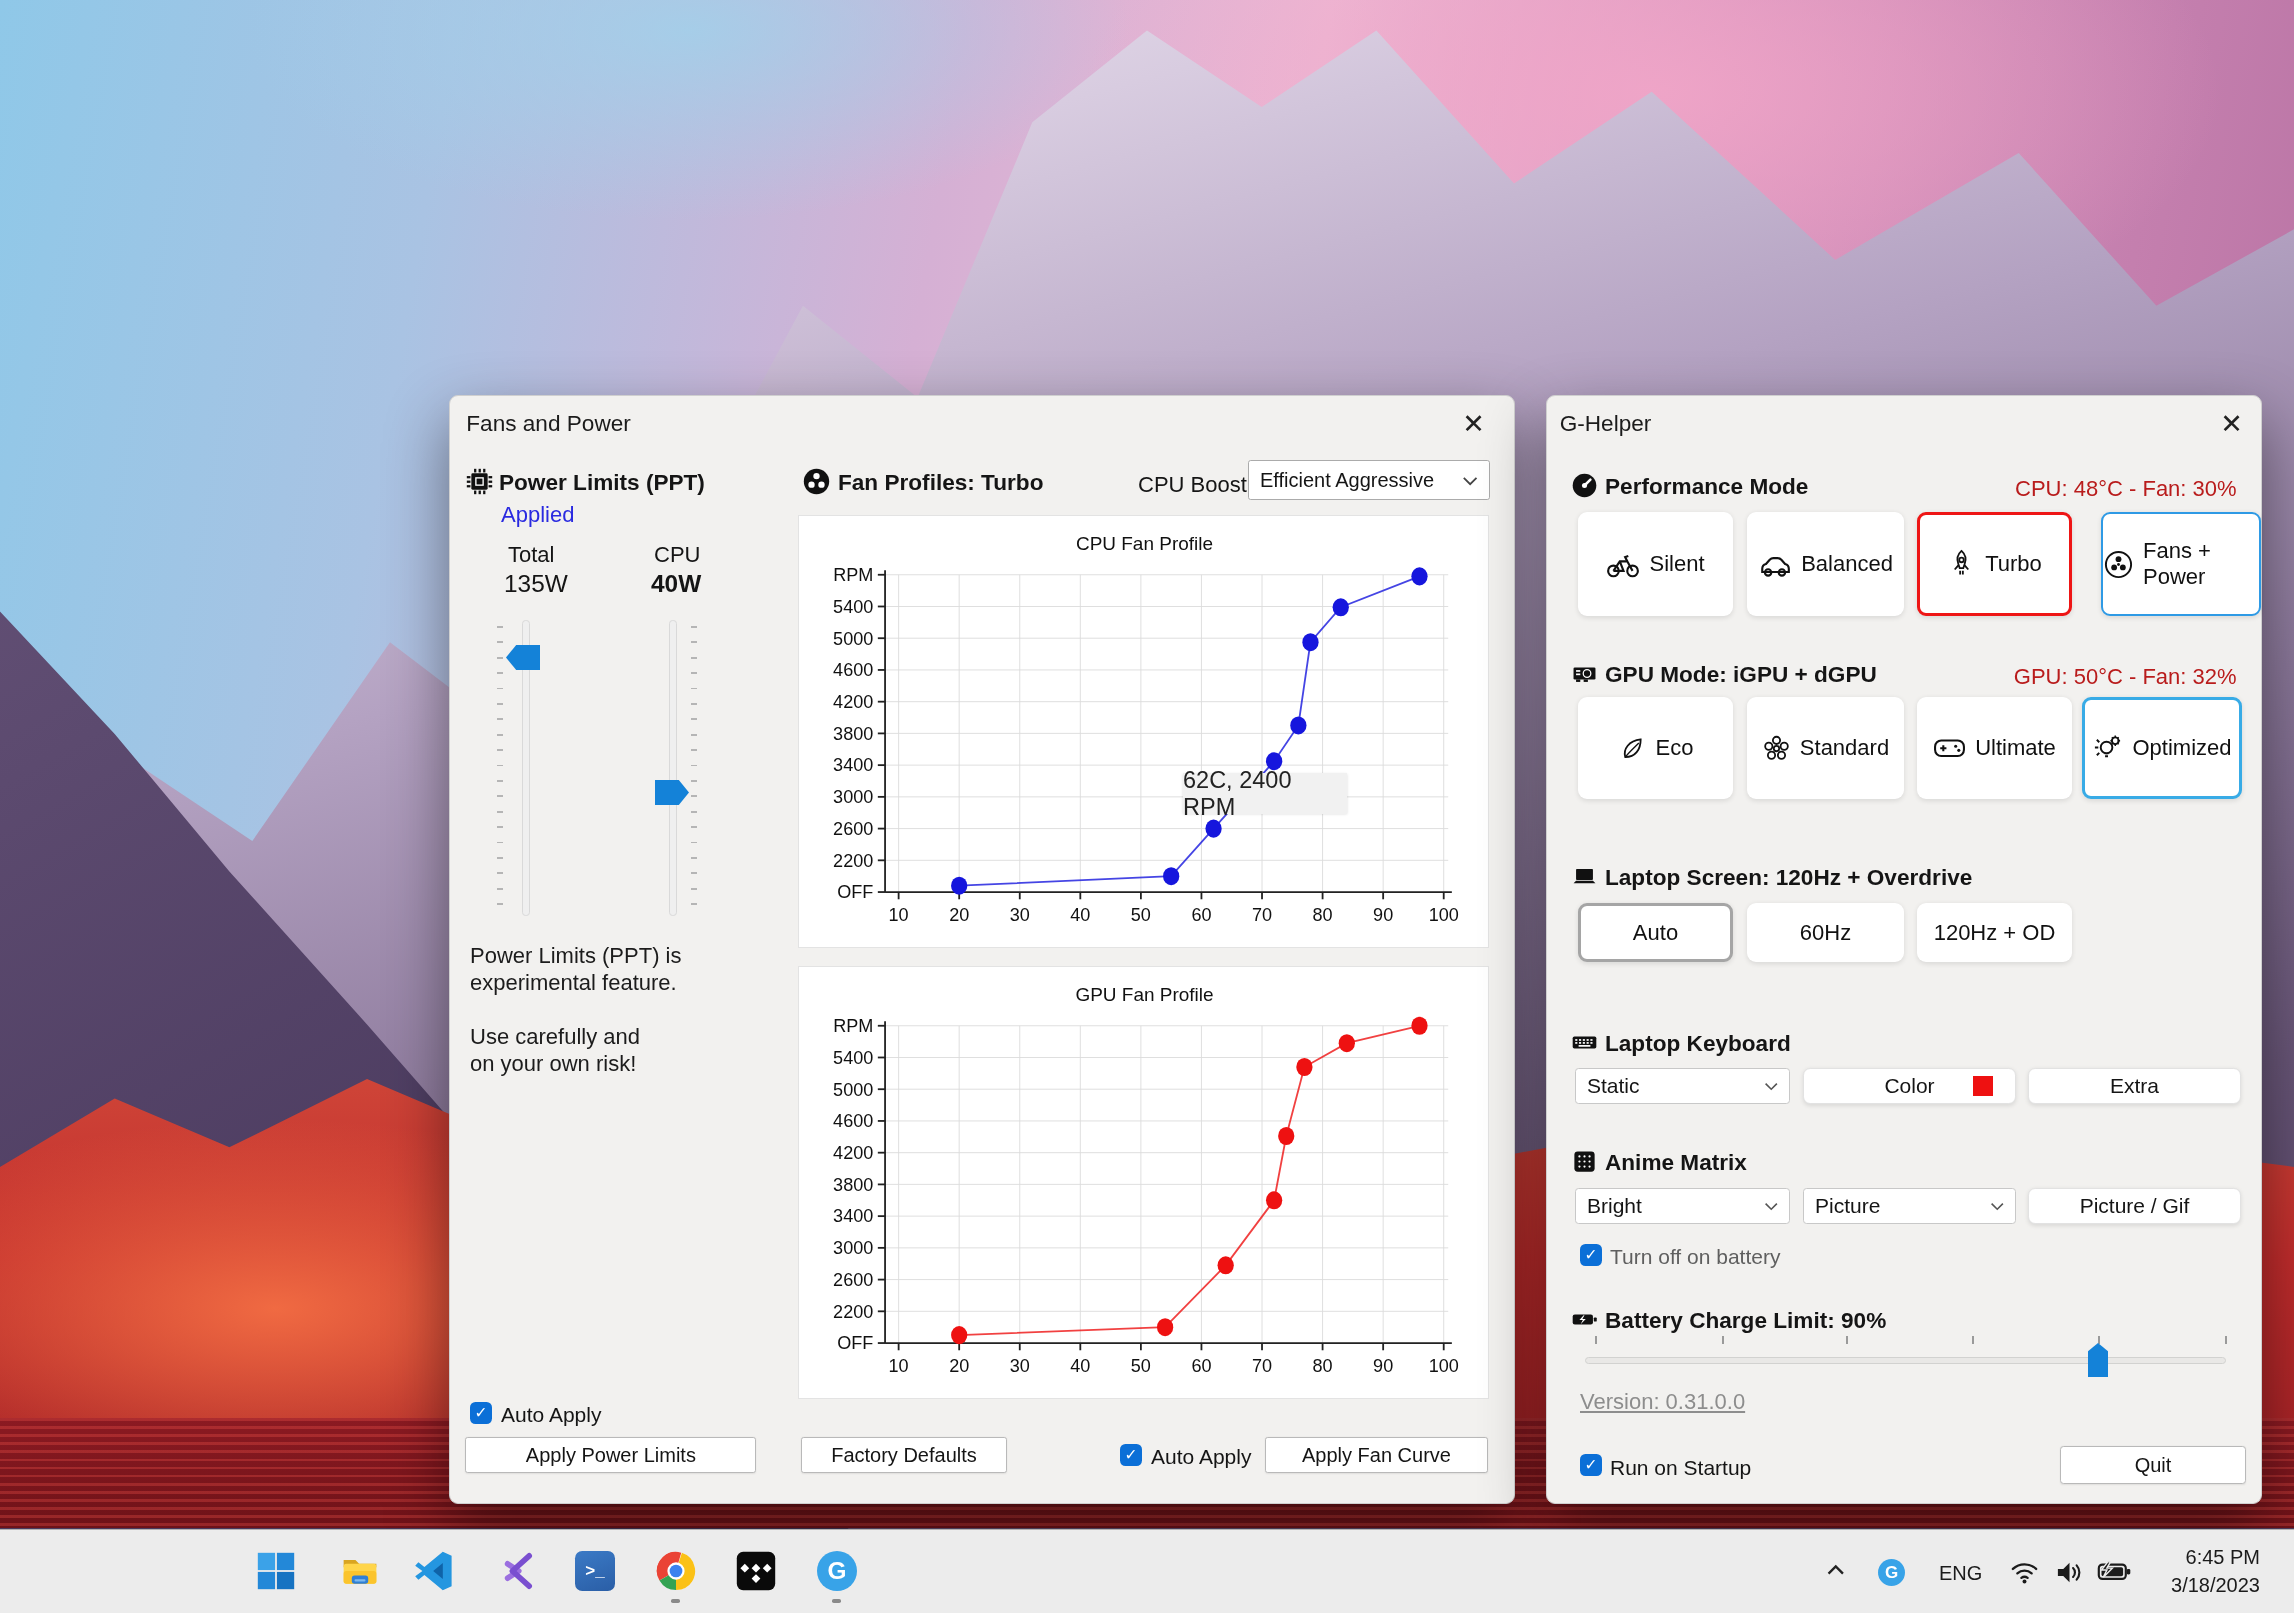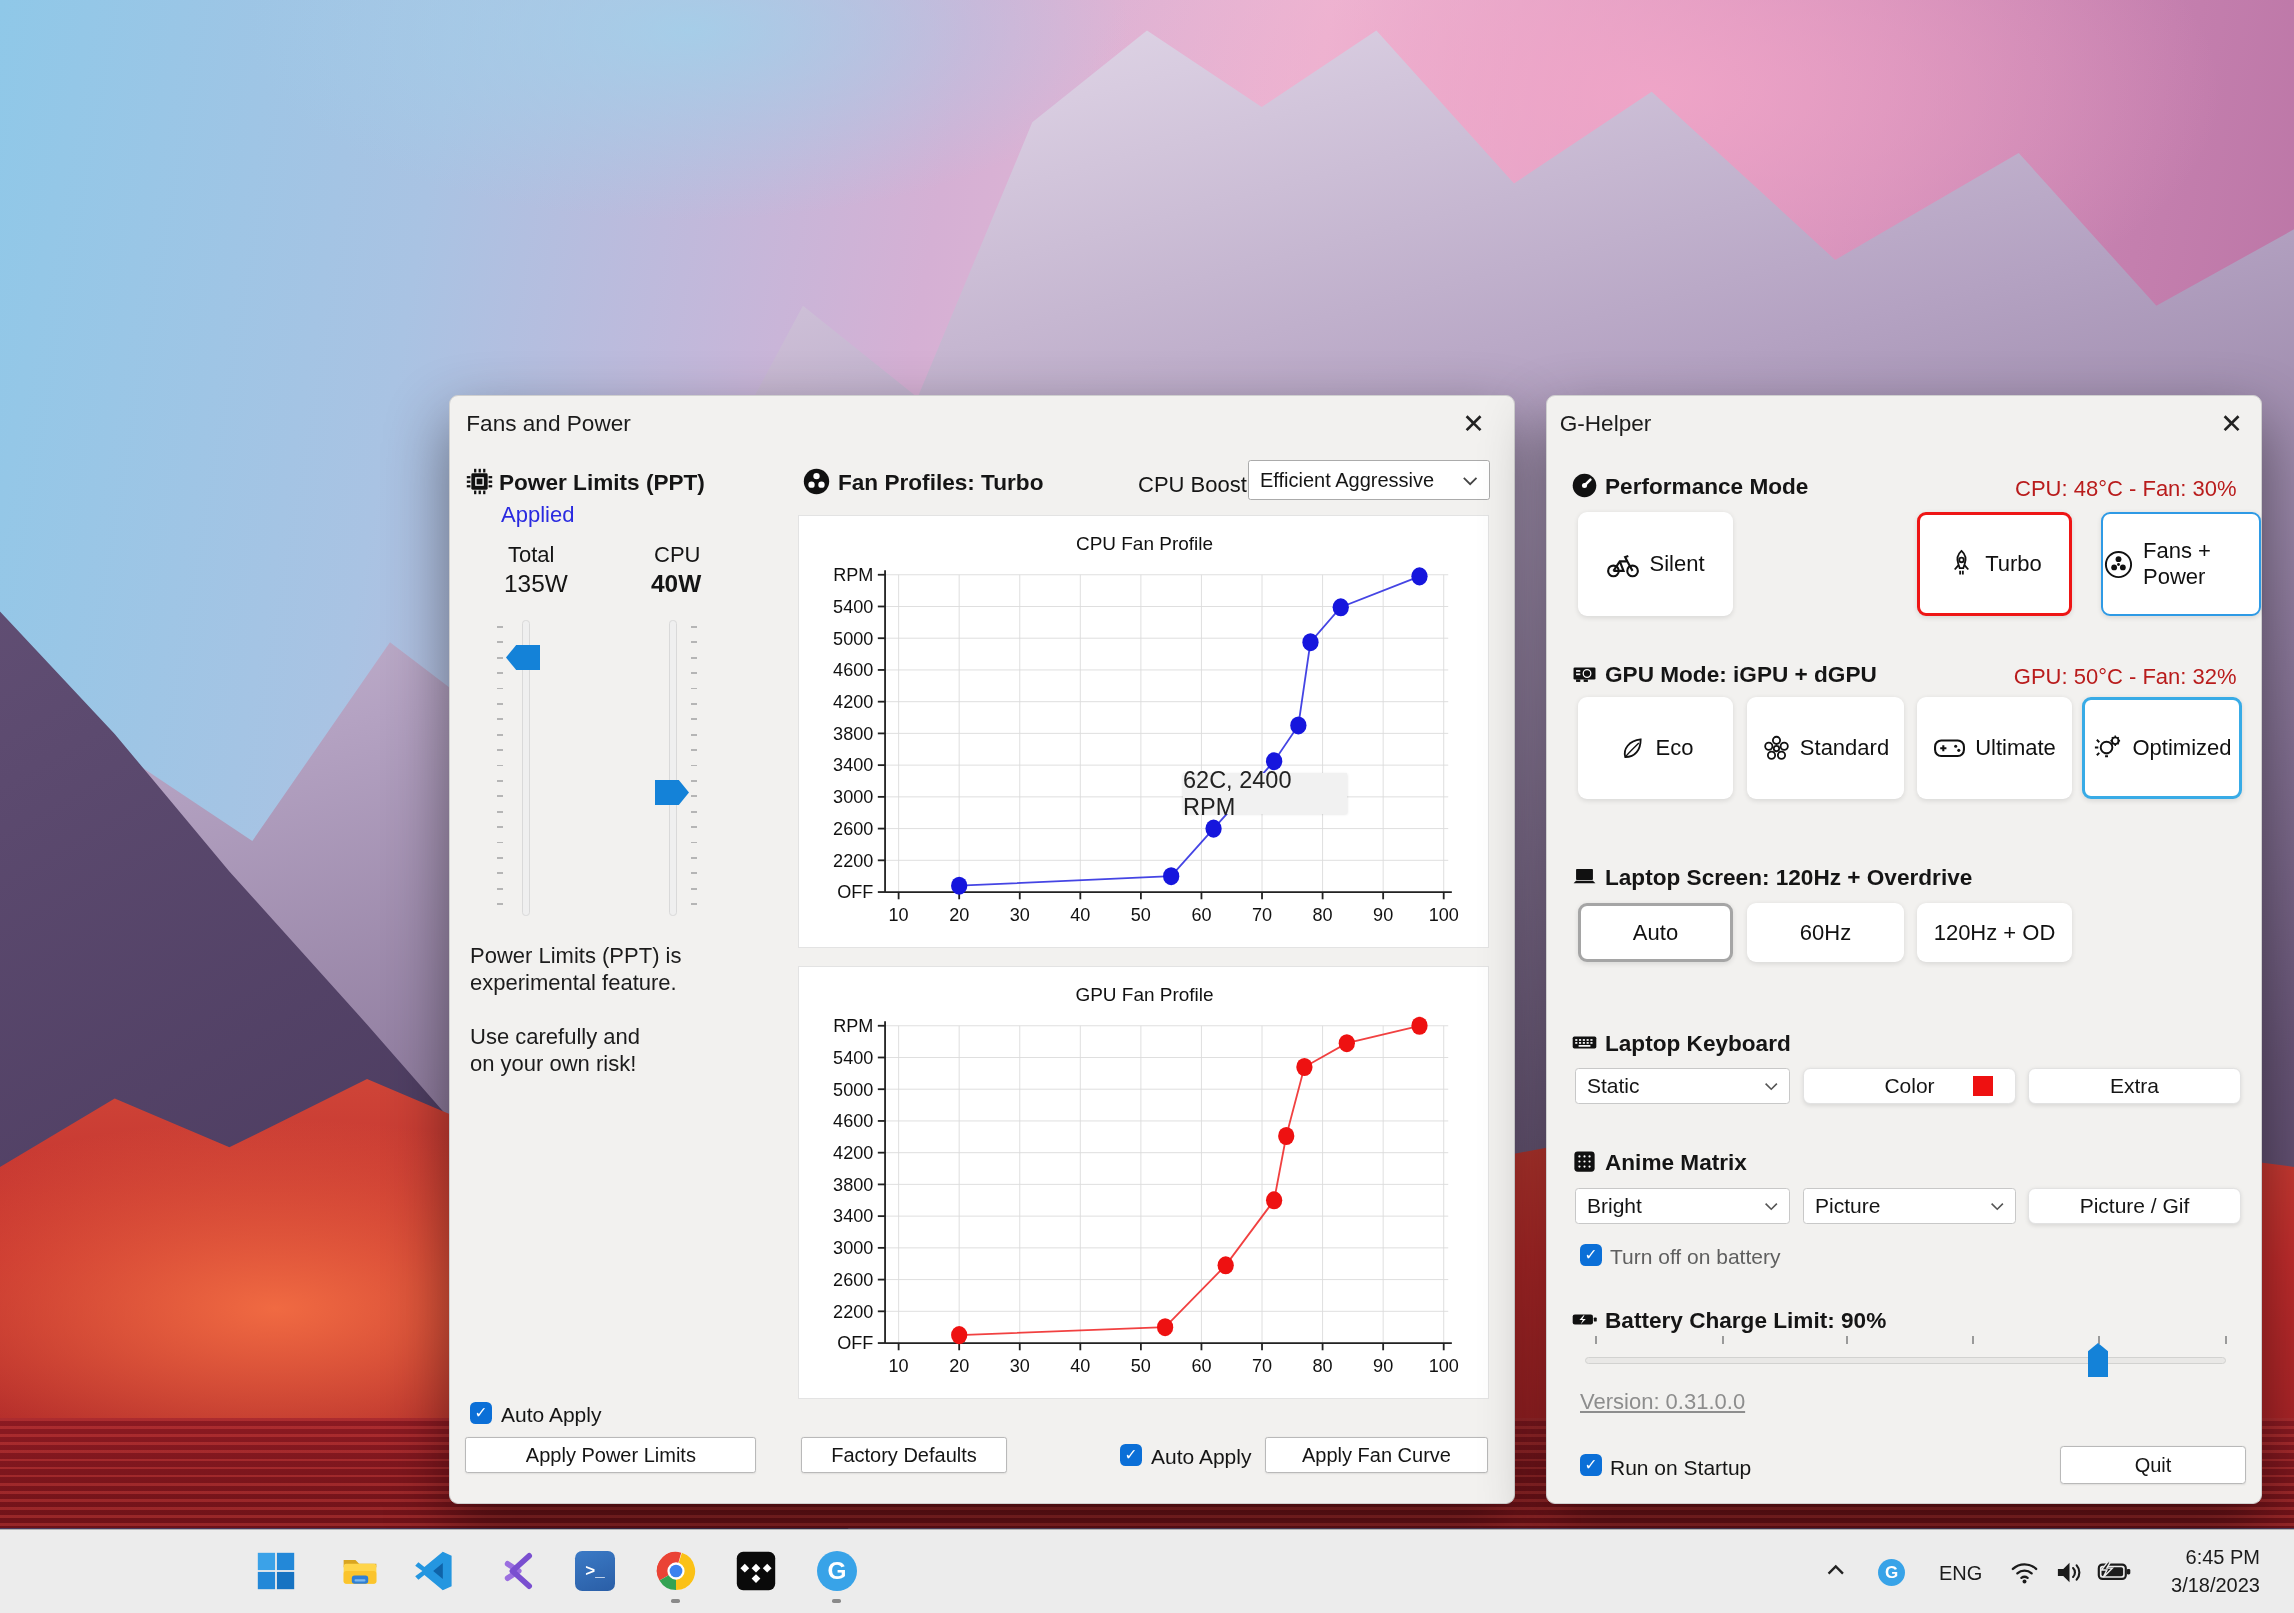--- a/index.html
+++ b/index.html
@@ -354,20 +354,32 @@
           <g fill="none" stroke="#111" stroke-width="4">
             <circle cx="14" cy="38" r="10"></circle>
               <circle cx="50" cy="38" r="10"></circle>
             <path d="M14 38 L26 20 L40 20 L50 38 M26 20 L33 38 L14 38"></path>
             <path d="M40 20 L36 12 L42 10"></path>
           </g>
         </svg>
       </span>
       <span class="mlabel">Silent</span>
     </div>
+    <div class="card" style="left:200px;top:116px;width:157px;height:104px;">
+      <span>
+        <svg width="34" height="29" viewBox="0 0 64 52">
+          <g fill="none" stroke="#111" stroke-width="4">
+            <path d="M8 40 v-6 c0-4 3-8 7-9 l7-8 c2-2 4-3 7-3 h8 c3 0 5 1 7 3 l7 8 c4 1 7 5 7 9 v6 z"></path>
+            <circle cx="19" cy="41" r="6"></circle>
+              <circle cx="45" cy="41" r="6"></circle>
+          </g>
+        </svg>
+      </span>
+      <span class="mlabel">Balanced</span>
+    </div>
     <div class="card sel-red" style="left:370px;top:116px;width:155px;height:104px;">
       <span>
         <svg width="29" height="31" viewBox="0 0 64 68">
           <g fill="none" stroke="#111" stroke-width="4">
             <path d="M32 4 c8 7 11 18 7 29 l-3 9 h-8 l-3-9 c-4-11-1-22 7-29 z"></path>
             <circle cx="32" cy="24" r="5"></circle>
             <path d="M25 36 l-8 9 M39 36 l8 9 M29 48 v8 M35 48 v8"></path>
           </g>
         </svg>
       </span>

